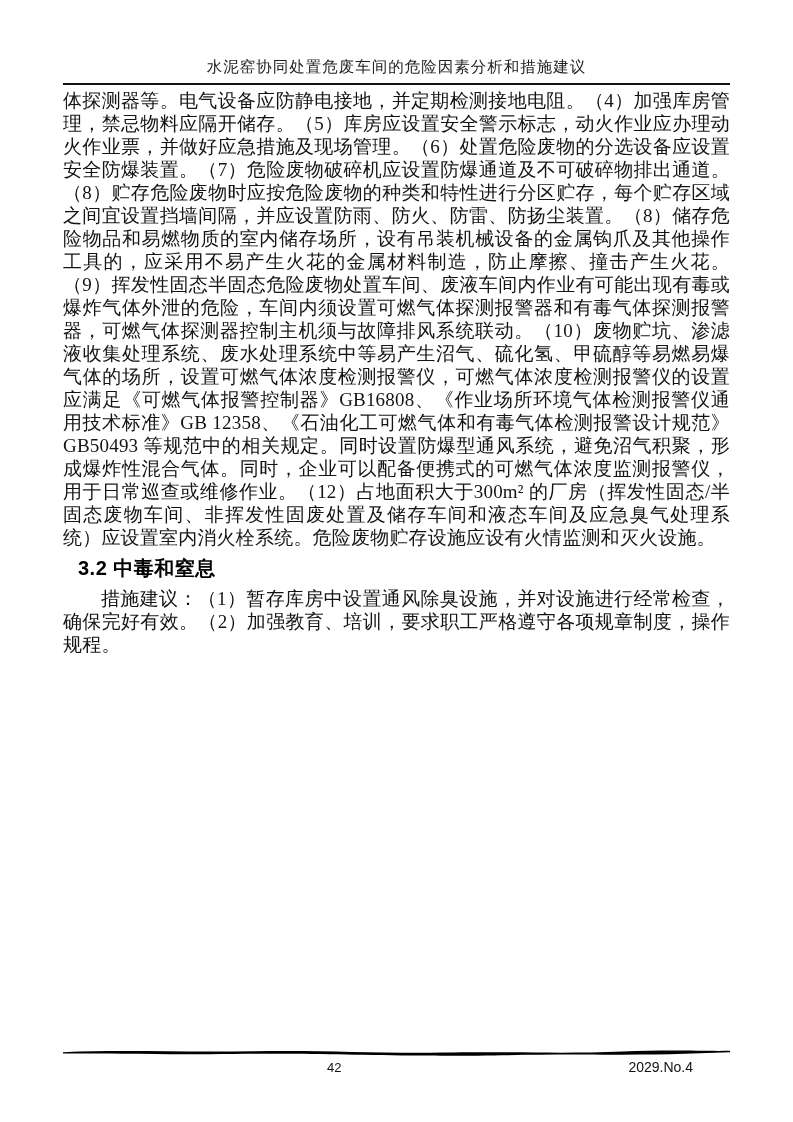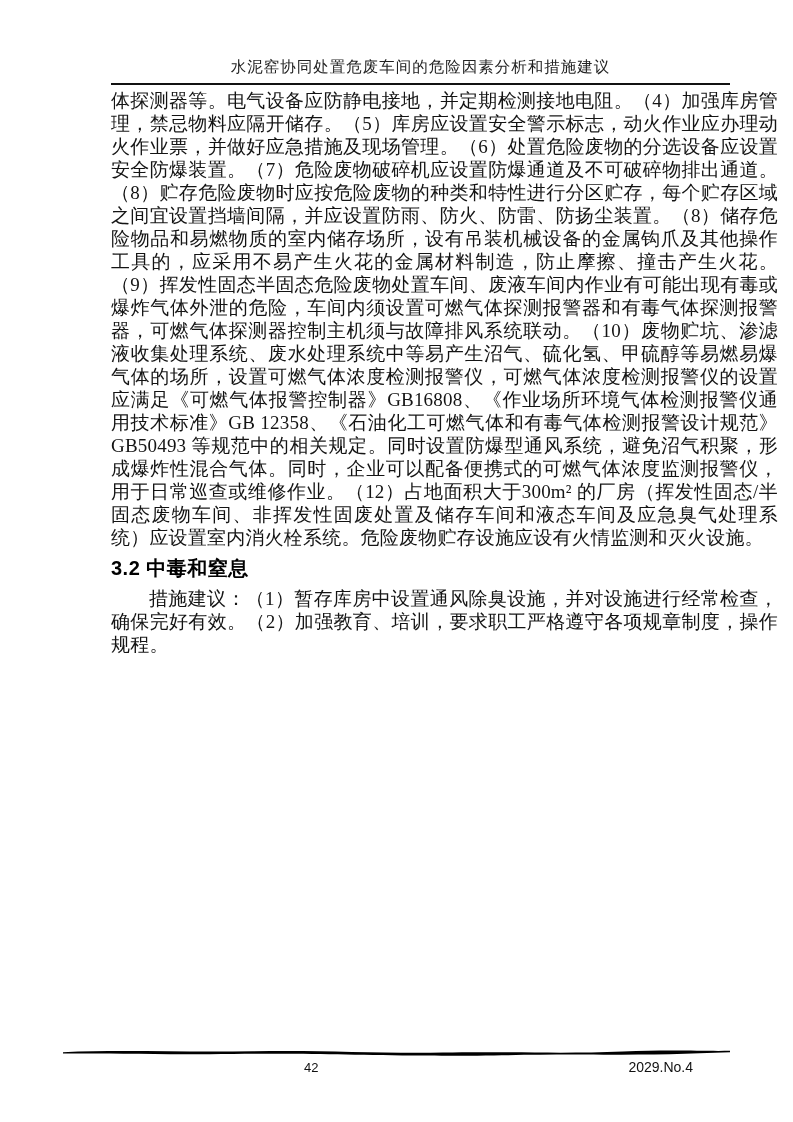--- a/index.html
+++ b/index.html
@@ -6,21 +6,20 @@
   html, body { background: #ffffff; }
   .page {
     position: relative;
     width: 793px;
     height: 1122px;
     margin: 0 auto;
     background: #ffffff;
     color: #1a1a1a;
     font-family: "Liberation Serif", "DejaVu Serif", serif;
     overflow: hidden;
-    padding-left: 48px;
   }
   .page-header {
     padding-top: 57px;
   }
   .running-title {
     text-align: center;
     font-size: 15.5px;
     letter-spacing: 1px;
     color: #222;
     line-height: 20px;
@@ -46,20 +45,21 @@
     word-break: break-all;
   }
   .para.indent { text-indent: 2em; }
   .section-heading {
     font-size: 20px;
     line-height: 38px;
     font-weight: bold;
     color: #000;
     font-family: "Liberation Sans", "DejaVu Sans", sans-serif;
     letter-spacing: 0.5px;
+    margin-left: 15px;
   }
   .page-footer {
     position: absolute;
     left: 63px;
     top: 1046px;
     width: 667px;
     height: 50px;
   }
   .footer-bar {
     display: block;
@@ -68,21 +68,21 @@
   }
   .footer-row {
     position: relative;
     width: 100%;
     height: 24px;
     font-family: "Liberation Sans", "DejaVu Sans", sans-serif;
     color: #111;
   }
   .page-num {
     position: absolute;
-    left: 241px;
+    left: 264px;
     top: 1px;
     font-size: 13px;
   }
   .issue-label {
     position: absolute;
     right: 37px;
     top: 0px;
     font-size: 14px;
   }
 </style>

